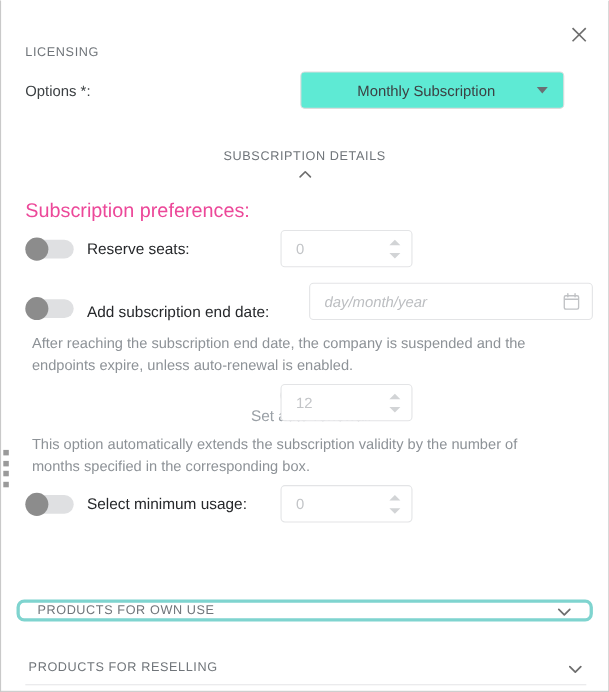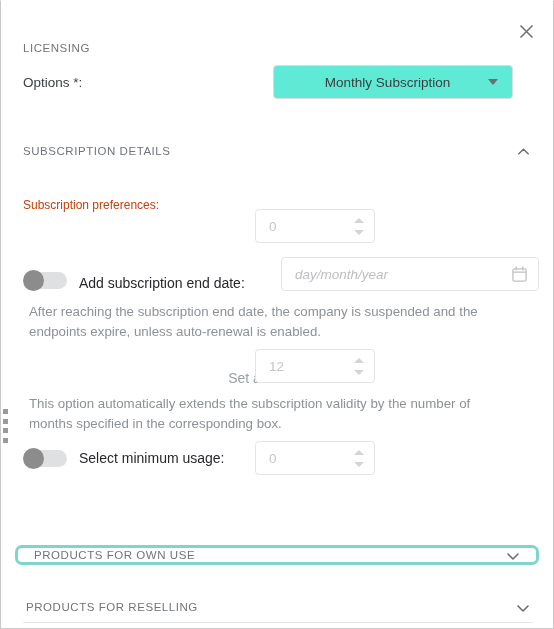--- a/index.html
+++ b/index.html
@@ -111,34 +111,35 @@
 
   
   .accordion-head {
     position: absolute;
     left: 22px; right: 22px;
     top: 135px;
     height: 30px;
     display: flex;
     align-items: center;
     cursor: pointer;
+    flex-direction: column;
   }
   .accordion-head .section-caps { flex: 1; }
   .chev {
     width: 15px; height: 15px;
     color: #6e6e6e;
   }
   .chev svg { display: block; }
 
   .pref-label {
     position: absolute;
     left: 22px;
-    top: 197px;
-    font-size: 12px;
-    color: #c2410c;
+    top: 180px;
+    font-size: 18px;
+    color: #ec4899;
   }
 
   
   .toggle-row {
     position: absolute;
     left: 22px; right: 22px;
     height: 34px;
     display: flex;
     align-items: center;
   }
@@ -319,20 +320,27 @@
     <span class="section-caps">SUBSCRIPTION DETAILS</span>
     <span class="chev">
       <svg width="15" height="15" viewBox="0 0 16 16">
         <path d="M3 10.5 L8 5.5 L13 10.5" stroke="#6e6e6e" stroke-width="1.6" fill="none" stroke-linecap="round" stroke-linejoin="round"></path>
       </svg>
     </span>
   </div>
 
   <div class="pref-label">Subscription preferences:</div>
 
+  <div class="toggle-row row-seats">
+    <div class="toggle">
+      <span class="track"></span>
+      <span class="knob"></span>
+    </div>
+    <span class="toggle-label">Reserve seats:</span>
+  </div>
   <div class="num-input num-seats" style="top:208px">
     <span class="num-value">0</span>
     <span class="spinner">
       <span class="spin-up"></span>
       <span class="spin-down"></span>
     </span>
   </div>
 
   <div class="toggle-row row-enddate">
     <div class="toggle">

